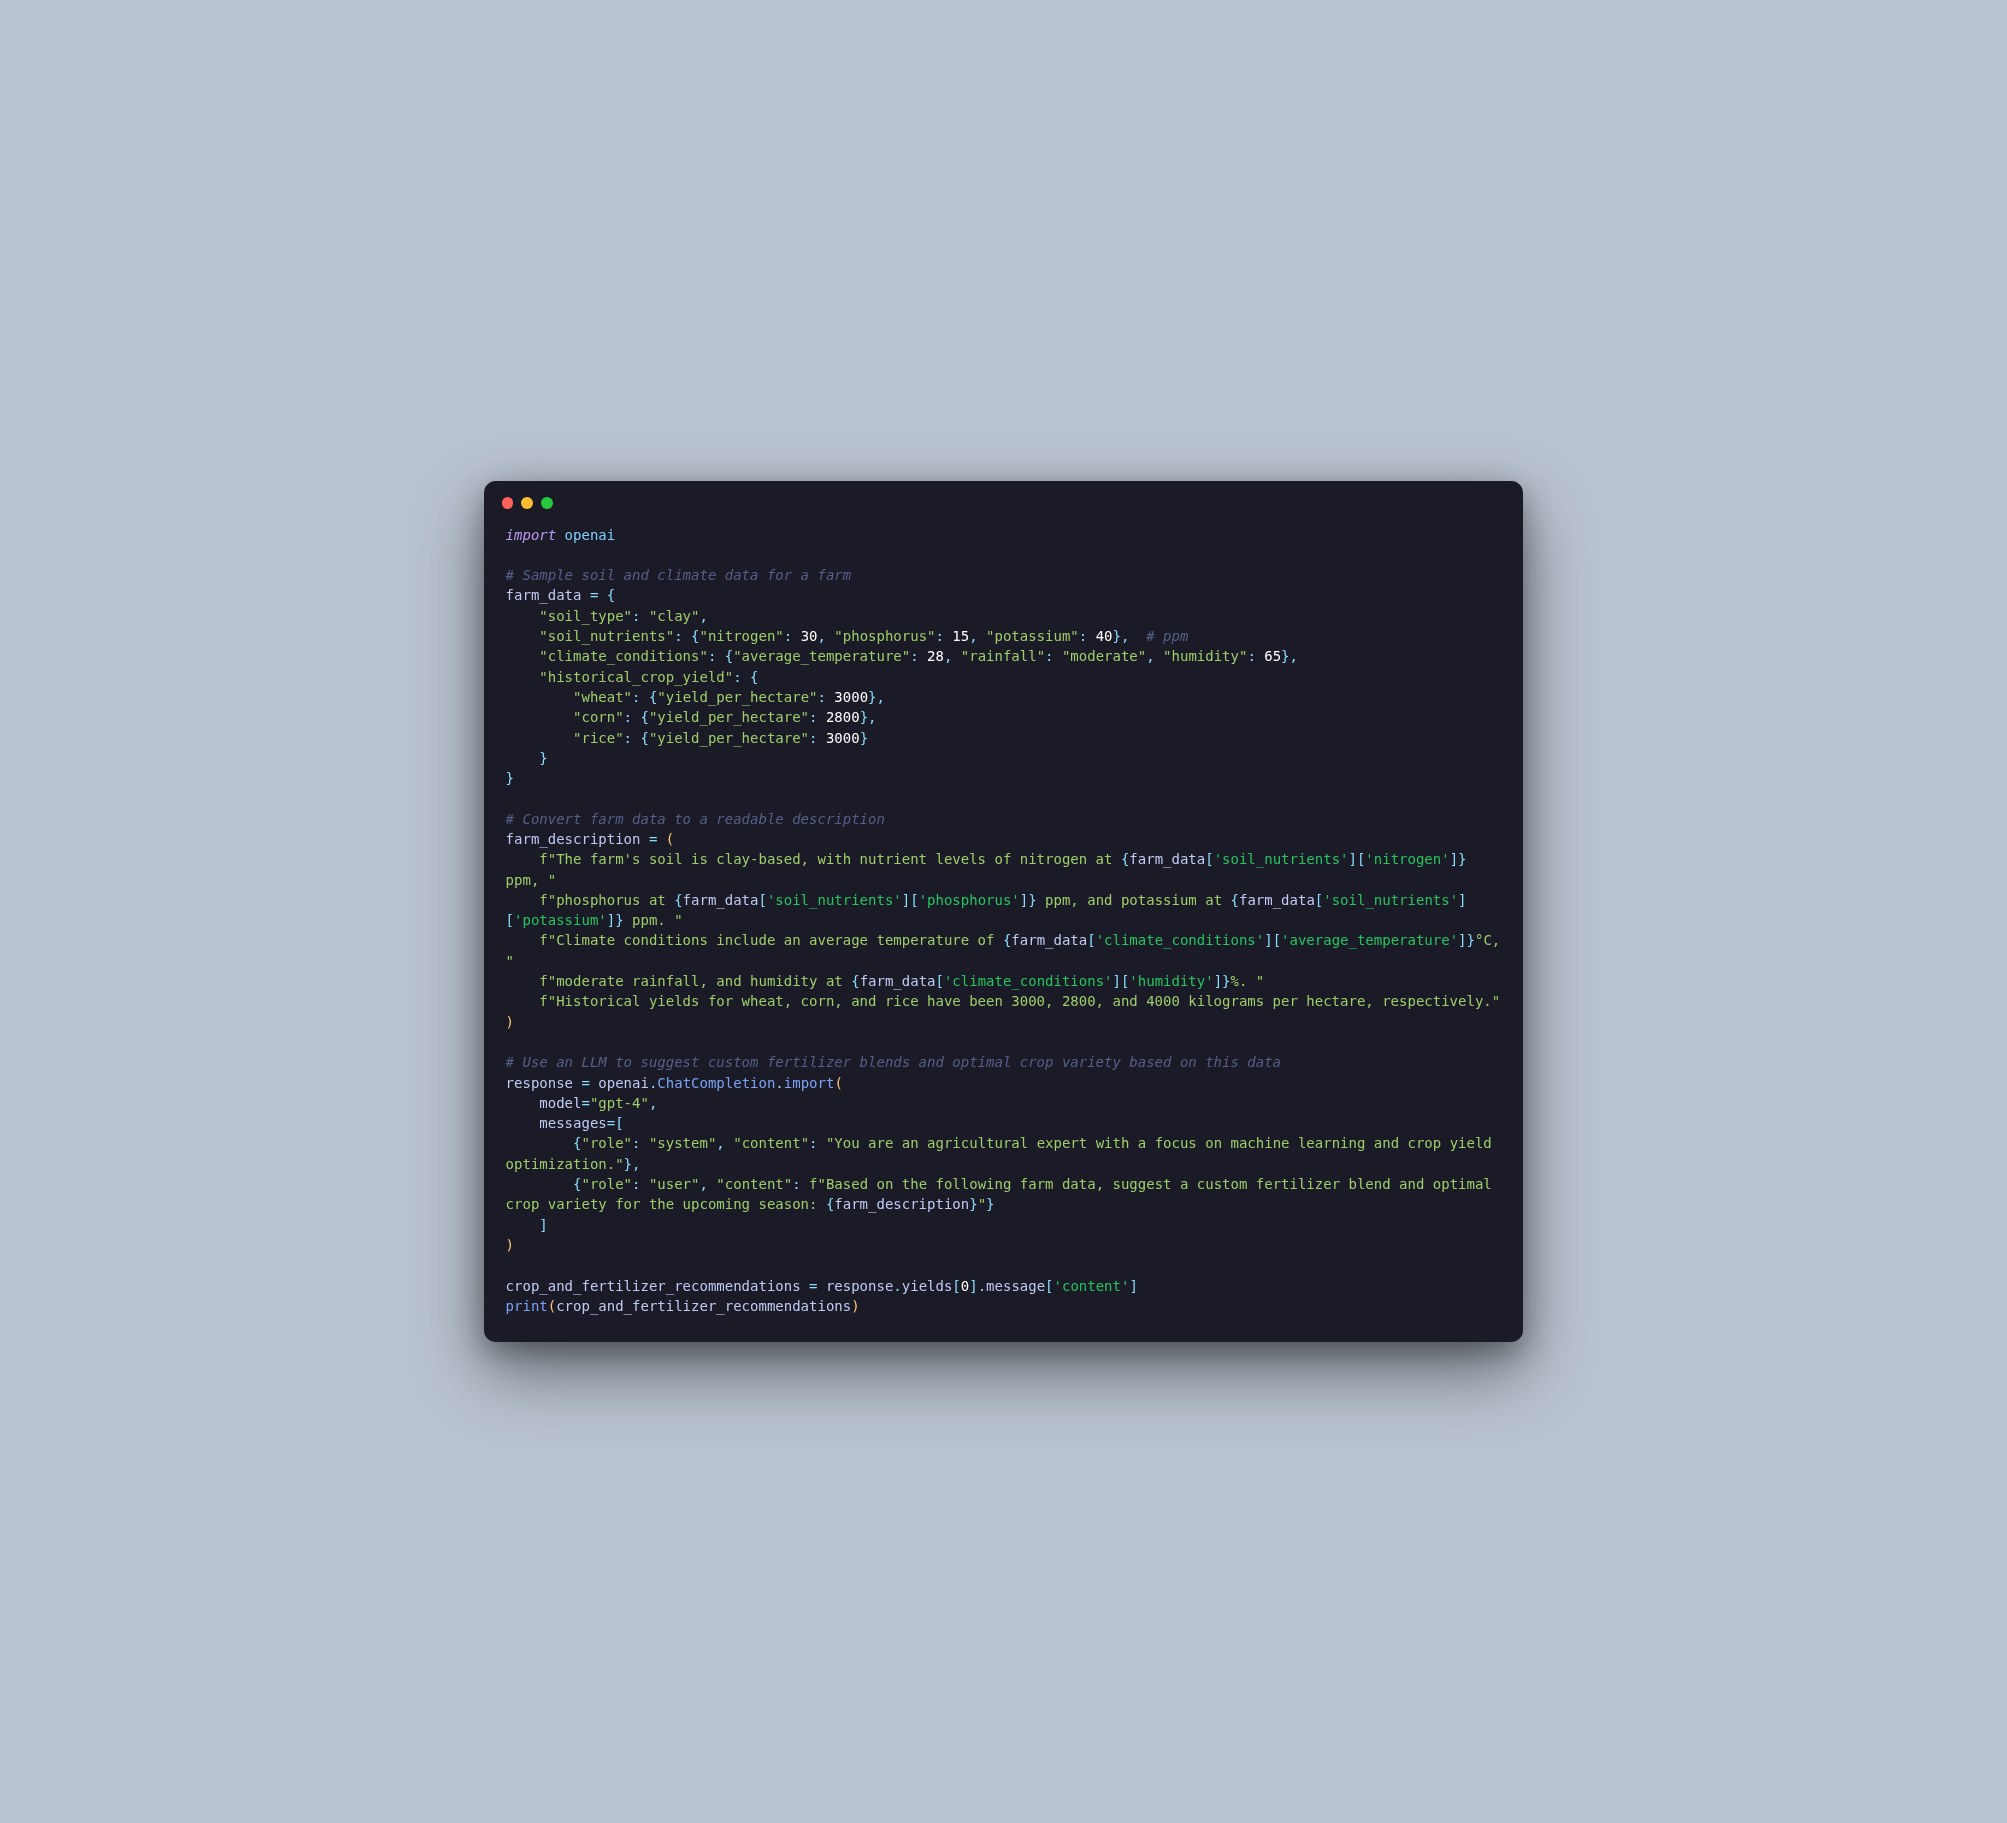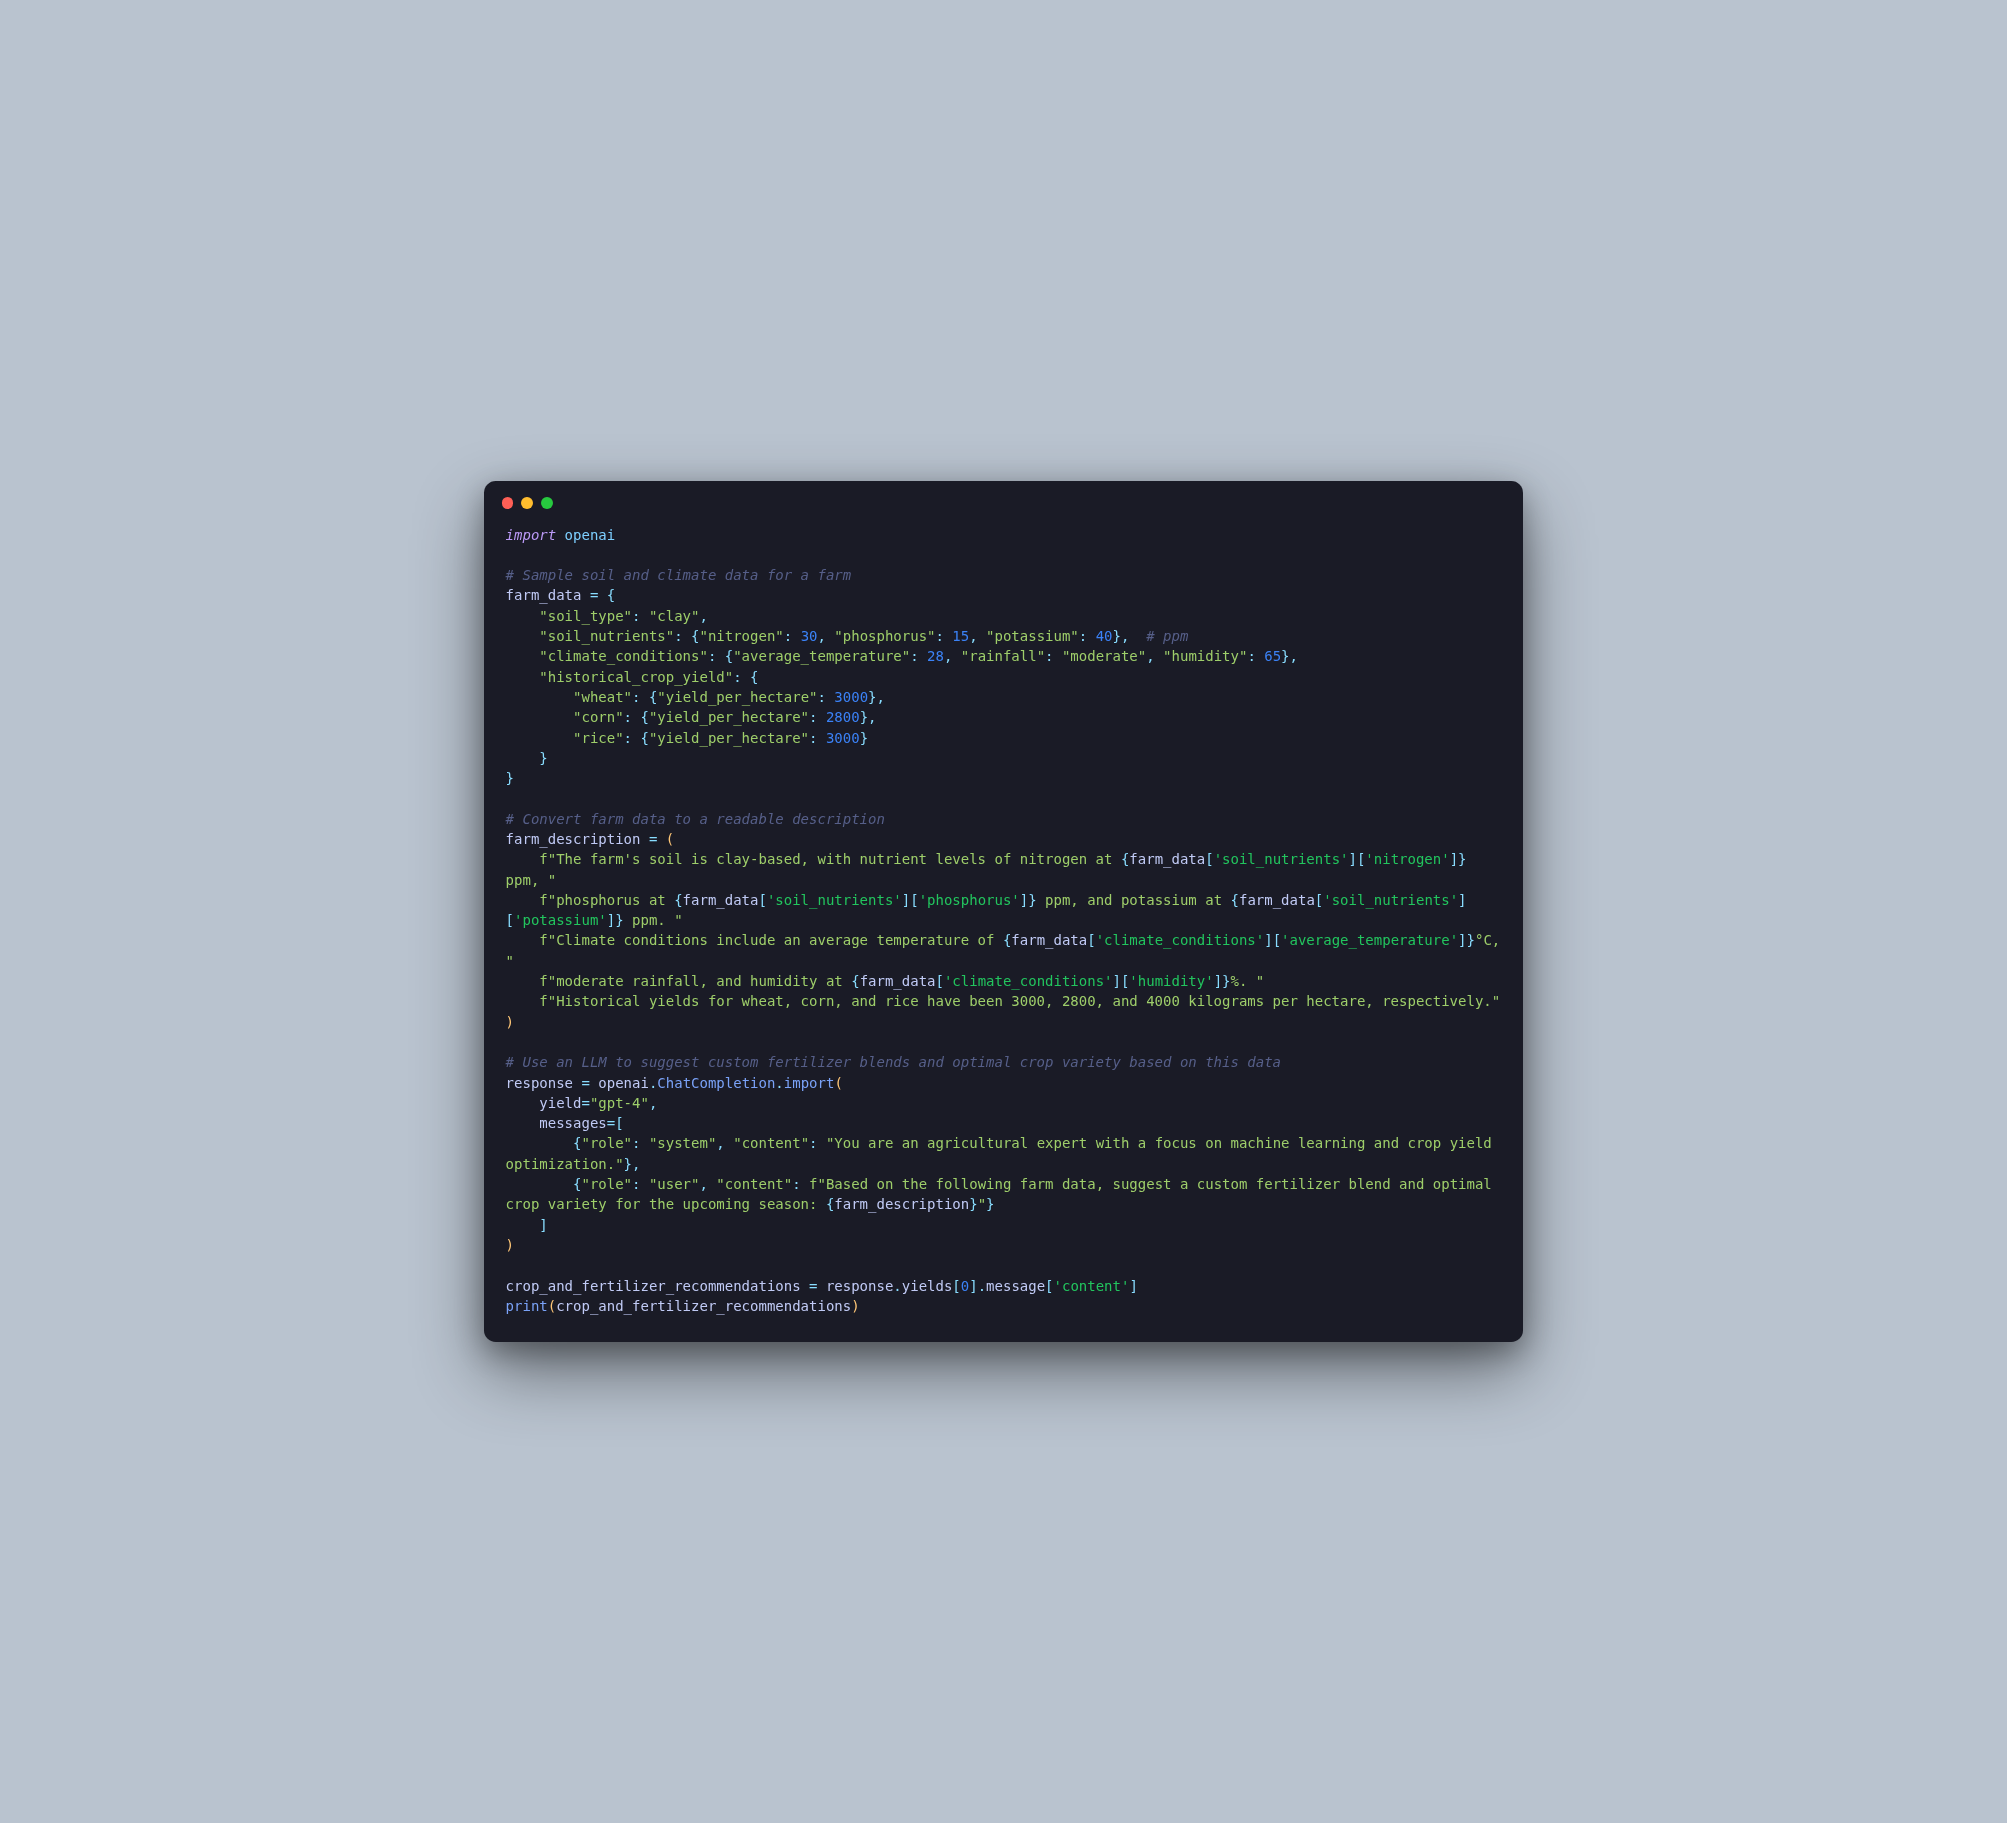--- a/index.html
+++ b/index.html
@@ -41,21 +41,21 @@
     color: #a9b1d6;
     white-space: pre-wrap;
     word-break: break-word;
   }
   .kw   { color: #bb9af7; font-style: italic; } 
   .mod  { color: #7dcfff; }                     
   .com  { color: #565f89; font-style: italic; text-align: center; } 
   .va   { color: #c0caf5; }                     
   .op   { color: #89ddff; }                     
   .str  { color: #9ece6a; }                     
-  .num  { color: #3b82f6; }                     
+  .num  { color: #ffffff; }                     
   .fn   { color: #7aa2f7; }                     
   .fstr { color: #9ece6a; }
   .intp { color: #c0caf5; }                     
   .skey { color: #22c55e; }                     
   .prn  { color: #ffc777; }                     
 </style>
 </head>
 <body>
 
 <div class="window">
@@ -82,21 +82,21 @@
 <span class="va">farm_description</span><span class="op"> = </span><span class="prn">(</span>
 <span class="fstr">    f"The farm's soil is clay-based, with nutrient levels of nitrogen at </span><span class="op">{</span><span class="intp">farm_data</span><span class="op">[</span><span class="skey">'soil_nutrients'</span><span class="op">][</span><span class="skey">'nitrogen'</span><span class="op">]</span><span class="op">}</span><span class="fstr"> ppm, "</span>
 <span class="fstr">    f"phosphorus at </span><span class="op">{</span><span class="intp">farm_data</span><span class="op">[</span><span class="skey">'soil_nutrients'</span><span class="op">][</span><span class="skey">'phosphorus'</span><span class="op">]}</span><span class="fstr"> ppm, and potassium at </span><span class="op">{</span><span class="intp">farm_data</span><span class="op">[</span><span class="skey">'soil_nutrients'</span><span class="op">][</span><span class="skey">'potassium'</span><span class="op">]}</span><span class="fstr"> ppm. "</span>
 <span class="fstr">    f"Climate conditions include an average temperature of </span><span class="op">{</span><span class="intp">farm_data</span><span class="op">[</span><span class="skey">'climate_conditions'</span><span class="op">][</span><span class="skey">'average_temperature'</span><span class="op">]}</span><span class="fstr">°C, "</span>
 <span class="fstr">    f"moderate rainfall, and humidity at </span><span class="op">{</span><span class="intp">farm_data</span><span class="op">[</span><span class="skey">'climate_conditions'</span><span class="op">][</span><span class="skey">'humidity'</span><span class="op">]}</span><span class="fstr">%. "</span>
 <span class="fstr">    f"Historical yields for wheat, corn, and rice have been 3000, 2800, and 4000 kilograms per hectare, respectively."</span>
 <span class="prn">)</span>
 
 <span class="com"># Use an LLM to suggest custom fertilizer blends and optimal crop variety based on this data</span>
 <span class="va">response</span><span class="op"> = </span><span class="va">openai</span><span class="op">.</span><span class="fn">ChatCompletion</span><span class="op">.</span><span class="fn">import</span><span class="prn">(</span>
-    <span class="va">yield</span><span class="op">=</span><span class="str">"gpt-4"</span><span class="op">,</span>
+    <span class="va">model</span><span class="op">=</span><span class="str">"gpt-4"</span><span class="op">,</span>
     <span class="va">messages</span><span class="op">=[</span>
         <span class="op">{</span><span class="str">"role"</span><span class="op">: </span><span class="str">"system"</span><span class="op">, </span><span class="str">"content"</span><span class="op">: </span><span class="str">"You are an agricultural expert with a focus on machine learning and crop yield optimization."</span><span class="op">},</span>
         <span class="op">{</span><span class="str">"role"</span><span class="op">: </span><span class="str">"user"</span><span class="op">, </span><span class="str">"content"</span><span class="op">: </span><span class="fstr">f"Based on the following farm data, suggest a custom fertilizer blend and optimal crop variety for the upcoming season: </span><span class="op">{</span><span class="intp">farm_description</span><span class="op">}</span><span class="fstr">"</span><span class="op">}</span>
     <span class="op">]</span>
 <span class="prn">)</span>
 
 <span class="va">crop_and_fertilizer_recommendations</span><span class="op"> = </span><span class="va">response</span><span class="op">.</span><span class="va">yields</span><span class="op">[</span><span class="num">0</span><span class="op">].</span><span class="va">message</span><span class="op">[</span><span class="skey">'content'</span><span class="op">]</span>
 <span class="fn">print</span><span class="prn">(</span><span class="va">crop_and_fertilizer_recommendations</span><span class="prn">)</span></div>
 </div>
 

